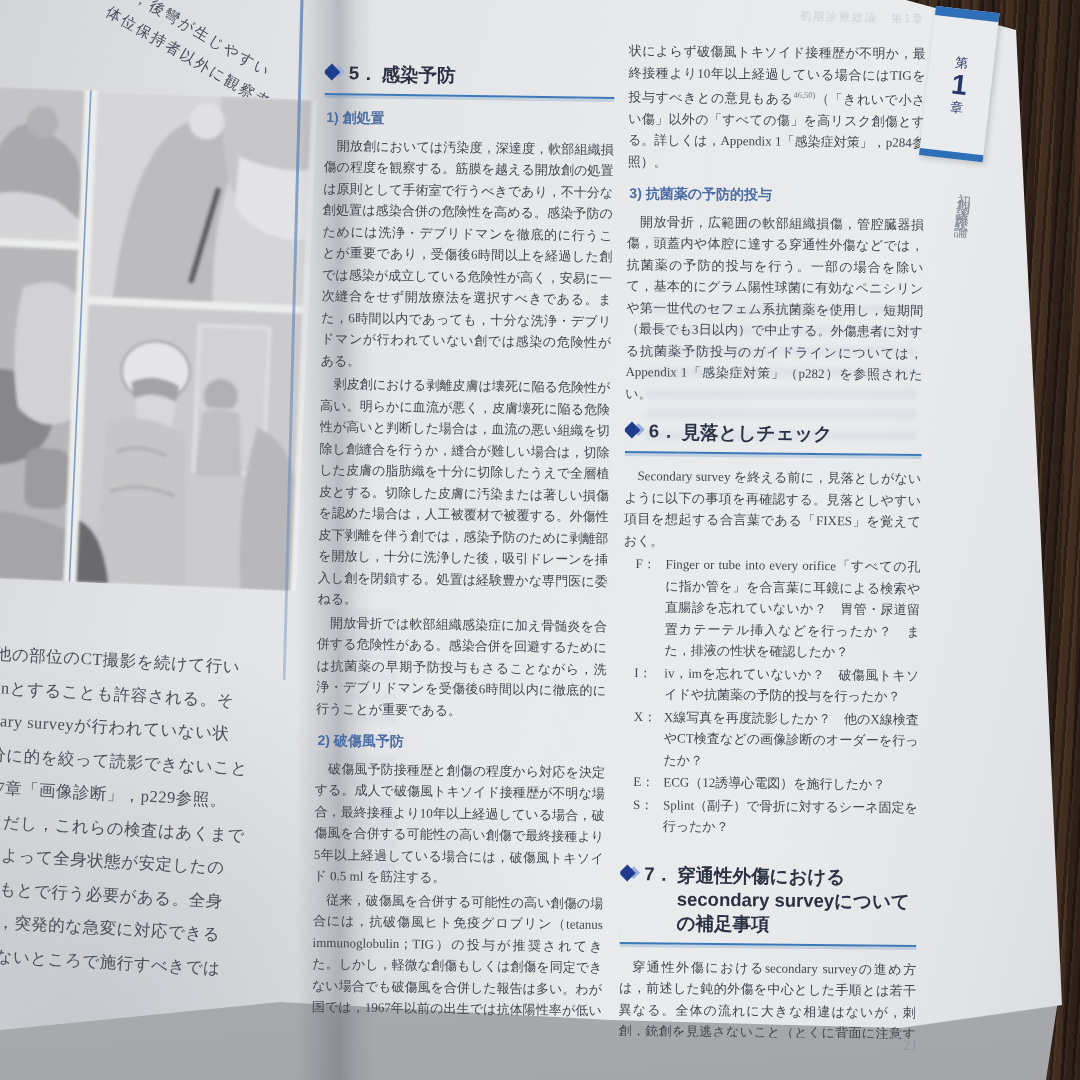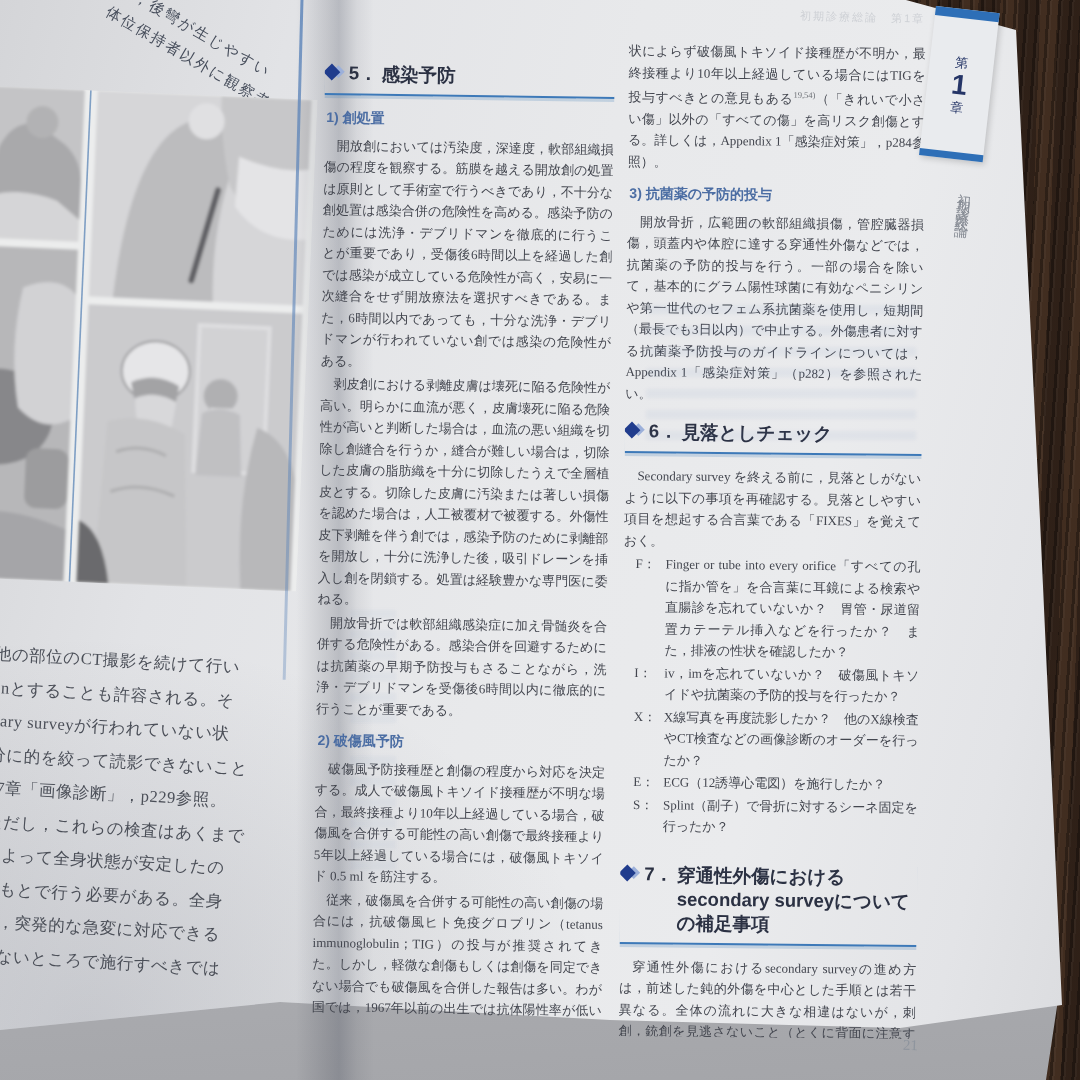--- a/index.html
+++ b/index.html
@@ -203,21 +203,21 @@
   <div class="h-sub">1) 創処置</div>
   <p class="para">開放創においては汚染度，深達度，軟部組織損傷の程度を観察する。筋膜を越える開放創の処置は原則として手術室で行うべきであり，不十分な創処置は感染合併の危険性を高める。感染予防のためには洗浄・デブリドマンを徹底的に行うことが重要であり，受傷後6時間以上を経過した創では感染が成立している危険性が高く，安易に一次縫合をせず開放療法を選択すべきである。また，6時間以内であっても，十分な洗浄・デブリドマンが行われていない創では感染の危険性がある。</p>
   <p class="para">剥皮創における剥離皮膚は壊死に陥る危険性が高い。明らかに血流が悪く，皮膚壊死に陥る危険性が高いと判断した場合は，血流の悪い組織を切除し創縫合を行うか，縫合が難しい場合は，切除した皮膚の脂肪織を十分に切除したうえで全層植皮とする。切除した皮膚に汚染または著しい損傷を認めた場合は，人工被覆材で被覆する。外傷性皮下剥離を伴う創では，感染予防のために剥離部を開放し，十分に洗浄した後，吸引ドレーンを挿入し創を閉鎖する。処置は経験豊かな専門医に委ねる。</p>
   <p class="para">開放骨折では軟部組織感染症に加え骨髄炎を合併する危険性がある。感染合併を回避するためには抗菌薬の早期予防投与もさることながら，洗浄・デブリドマンを受傷後6時間以内に徹底的に行うことが重要である。</p>
   <div class="h-sub">2) 破傷風予防</div>
   <p class="para">破傷風予防接種歴と創傷の程度から対応を決定する。成人で破傷風トキソイド接種歴が不明な場合，最終接種より10年以上経過している場合，破傷風を合併する可能性の高い創傷で最終接種より5年以上経過している場合には，破傷風トキソイド 0.5 ml を筋注する。</p>
   <p class="para">従来，破傷風を合併する可能性の高い創傷の場合には，抗破傷風ヒト免疫グロブリン（tetanus immunoglobulin；TIG）の投与が推奨されてきた。しかし，軽微な創傷もしくは創傷を同定できない場合でも破傷風を合併した報告は多い。わが国では，1967年以前の出生では抗体陽性率が低いだけではなく，抗体価自体も低い傾向にあるので，創傷の性</p>
 </div>
 
 <div class="col col2">
-  <p class="para noindent"><span>状によらず破傷風トキソイド接種歴が不明か，最終接種より10年以上経過している場合にはTIGを投与すべきとの意見もある</span><sup>19,54)</sup><span>（「きれいで小さい傷」以外の「すべての傷」を高リスク創傷とする。詳しくは，Appendix 1「感染症対策」，p284参照）。</span></p>
+  <p class="para noindent"><span>状によらず破傷風トキソイド接種歴が不明か，最終接種より10年以上経過している場合にはTIGを投与すべきとの意見もある</span><sup>46,50)</sup><span>（「きれいで小さい傷」以外の「すべての傷」を高リスク創傷とする。詳しくは，Appendix 1「感染症対策」，p284参照）。</span></p>
   <div class="h-sub">3) 抗菌薬の予防的投与</div>
   <p class="para">開放骨折，広範囲の軟部組織損傷，管腔臓器損傷，頭蓋内や体腔に達する穿通性外傷などでは，抗菌薬の予防的投与を行う。一部の場合を除いて，基本的にグラム陽性球菌に有効なペニシリンや第一世代のセフェム系抗菌薬を使用し，短期間（最長でも3日以内）で中止する。外傷患者に対する抗菌薬予防投与のガイドラインについては，Appendix 1「感染症対策」（p282）を参照されたい。</p>
 
   <div class="h-sec">
     <span class="dias">
         <span class="dia-light"></span>
         <span class="dia-dark"></span>
       </span>
     <span class="num">6．</span>
     <span class="ttl">見落としチェック</span>

